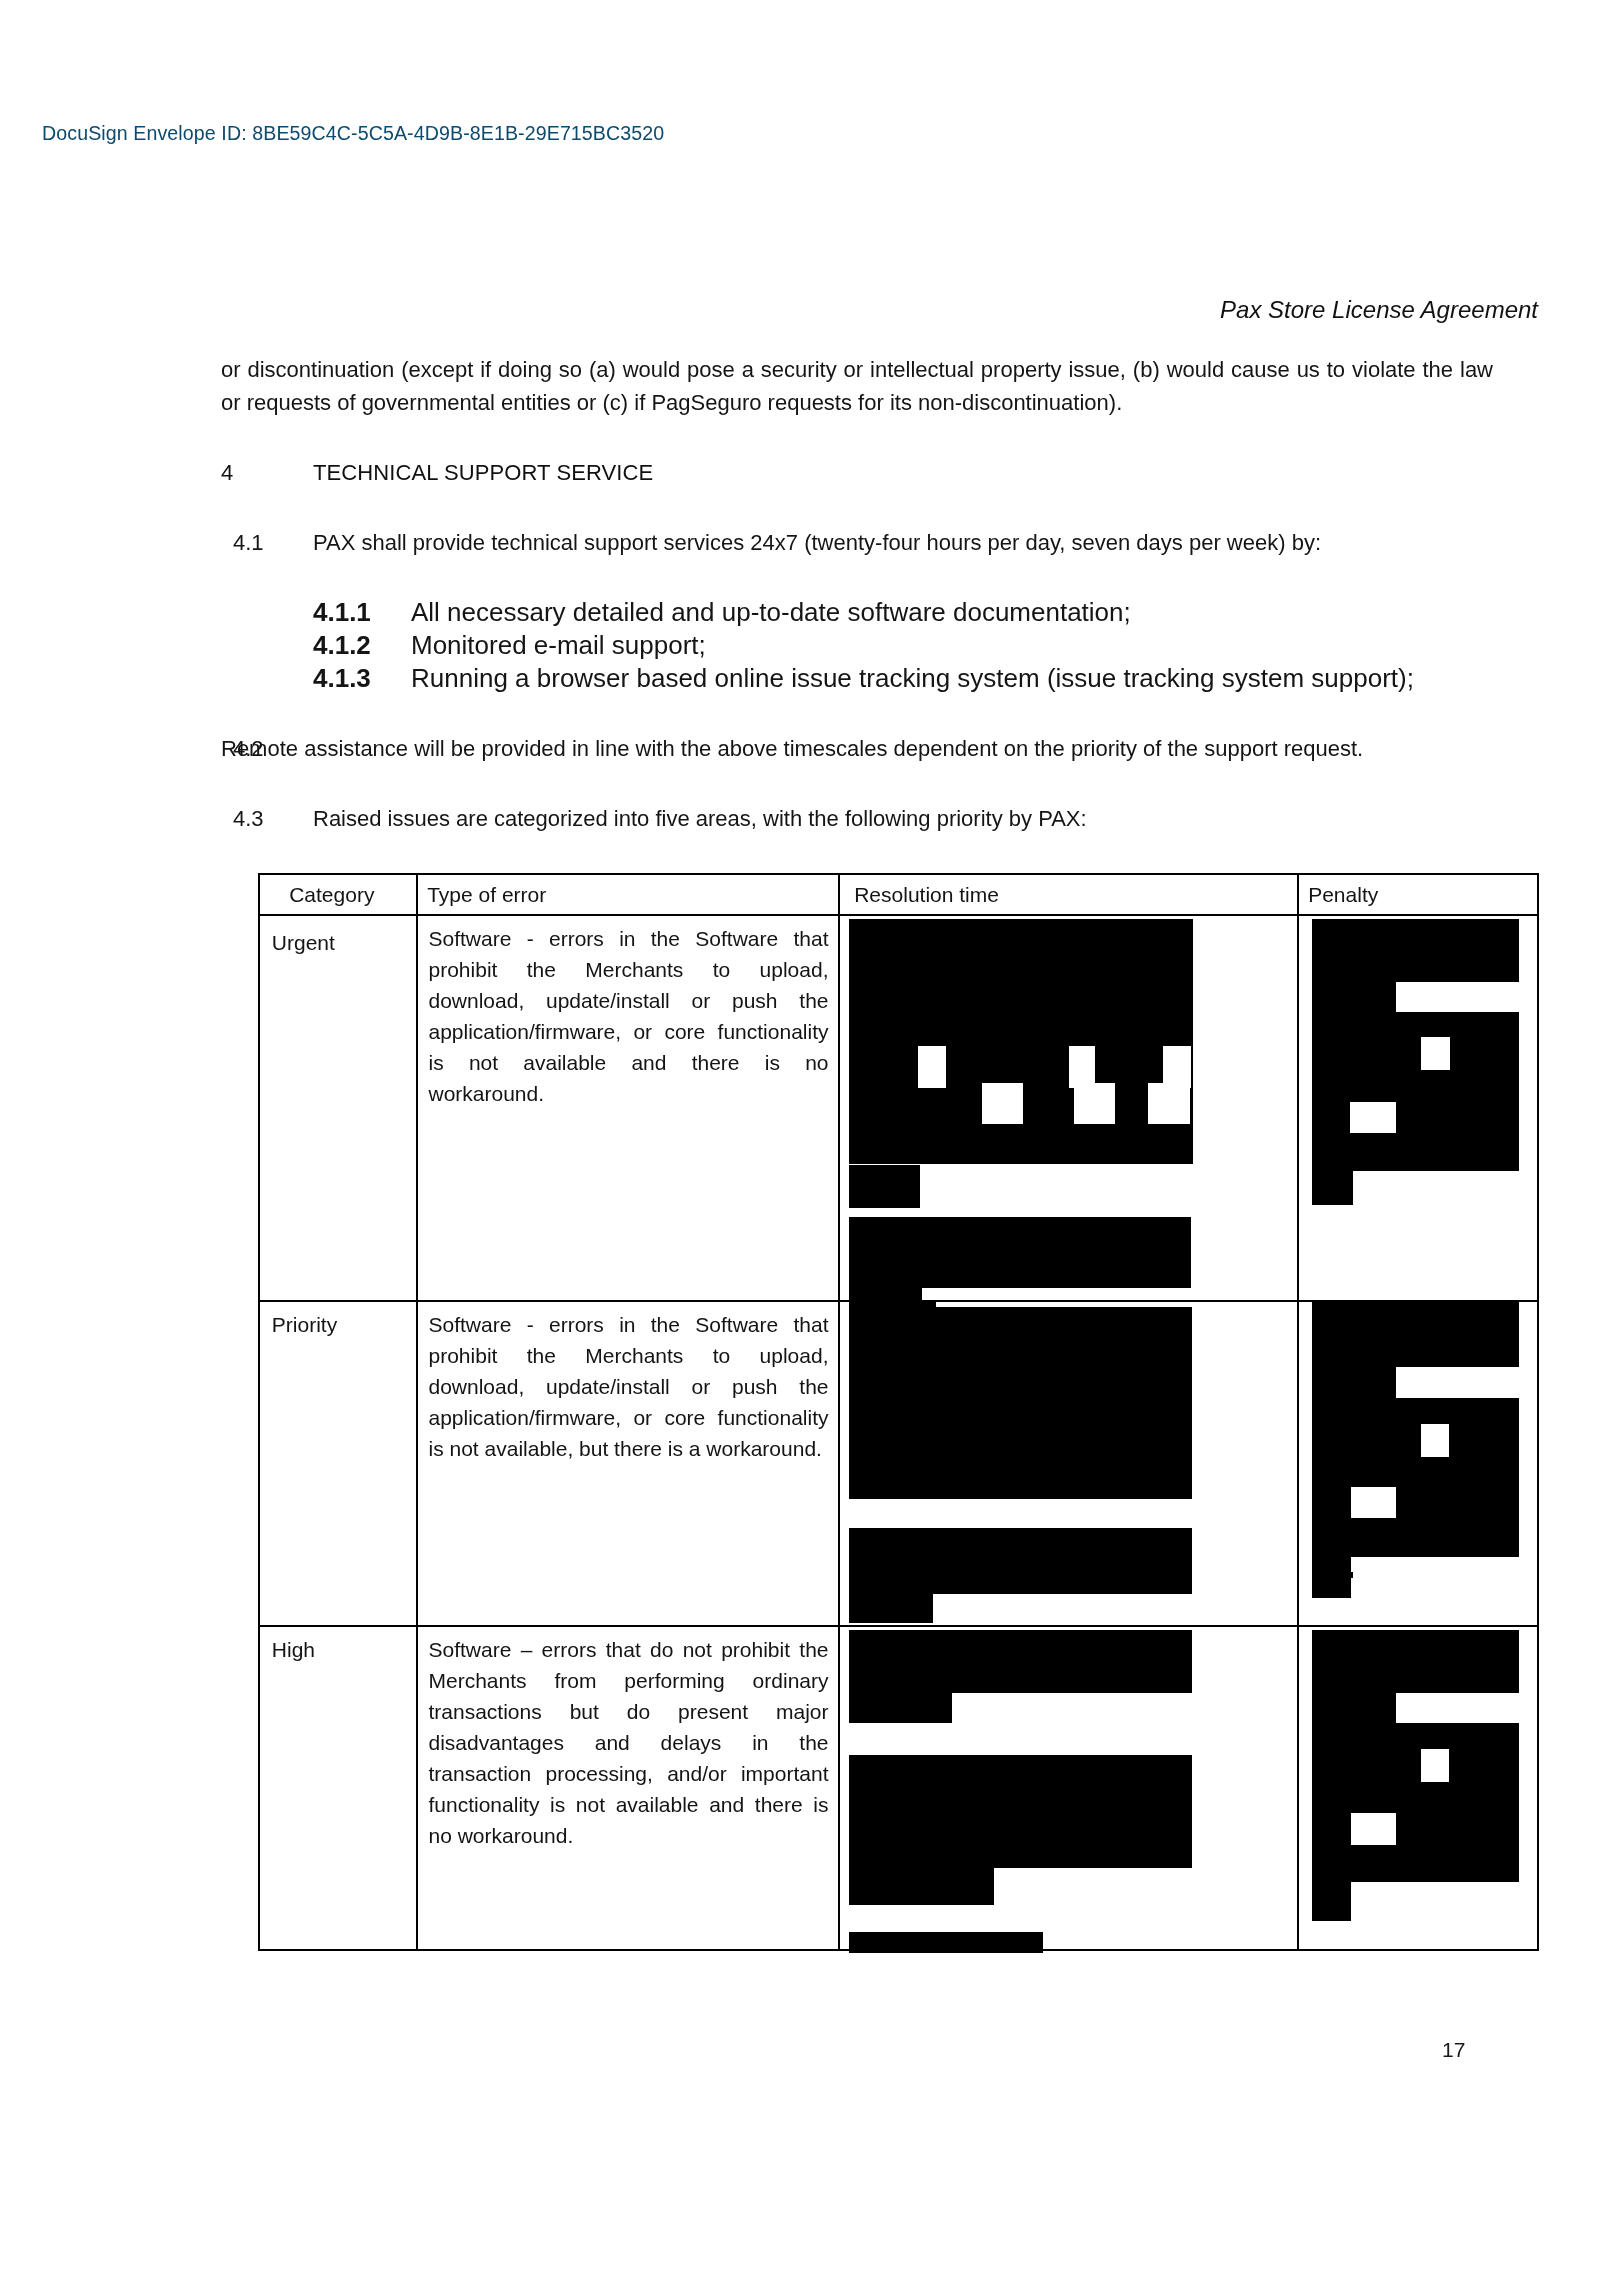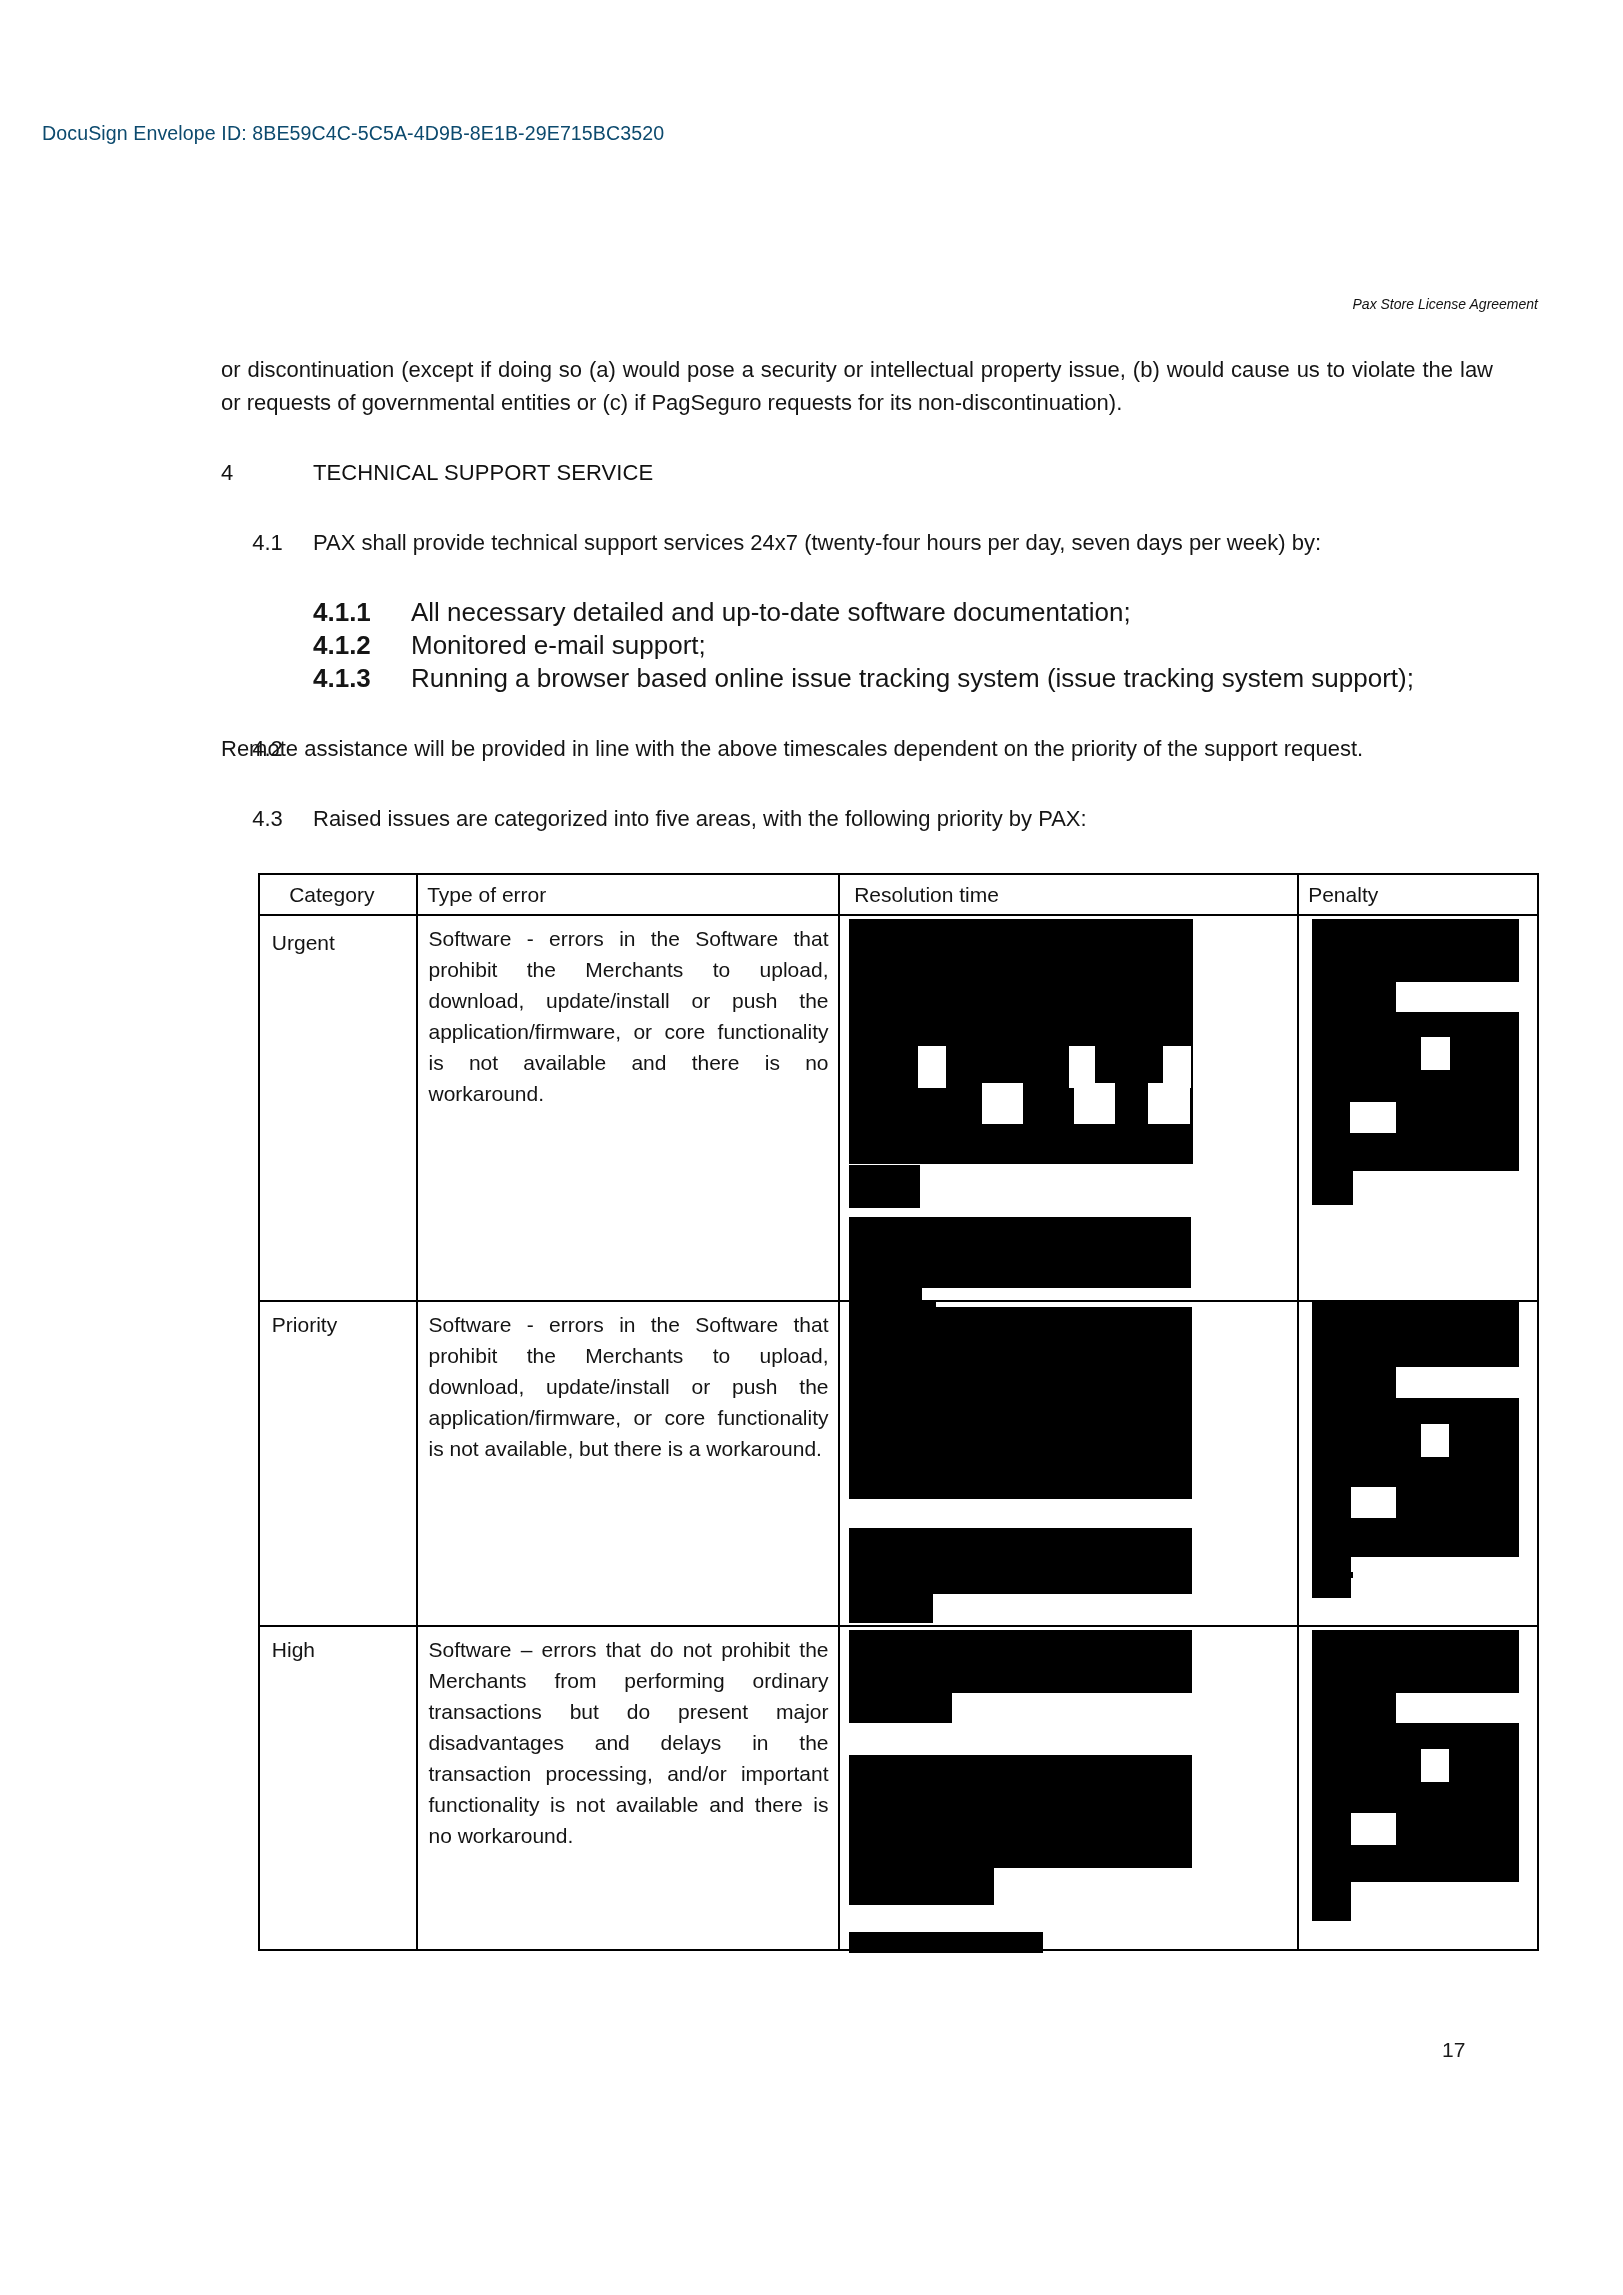--- a/index.html
+++ b/index.html
@@ -30,21 +30,21 @@
     color: #0c4a6e;
     white-space: nowrap;
   }
 
   
   .doc-header {
     position: absolute;
     right: 85px;
     top: 296px;
     font-style: italic;
-    font-size: 14px;
+    font-size: 24px;
     color: #121212;
     white-space: nowrap;
   }
 
   
   .body-col {
     position: absolute;
     left: 221px;
     top: 353px;
     width: 1272px;
@@ -70,24 +70,23 @@
 
   
   .clause {
     position: relative;
     font-size: 22px;
     line-height: 33px;
     color: #151515;
   }
   .clause .num {
     position: absolute;
-    left: 4px;
+    left: 12px;
     top: 0;
     width: 85px;
-    text-align: center;
   }
   .clause .txt {
     margin-left: 92px;
     text-align: justify;
   }
   .clause.hang .txt { margin-left: 0; text-indent: 92px; }
 
   
   .subclause-list { margin-left: 92px; }
   .subclause {

